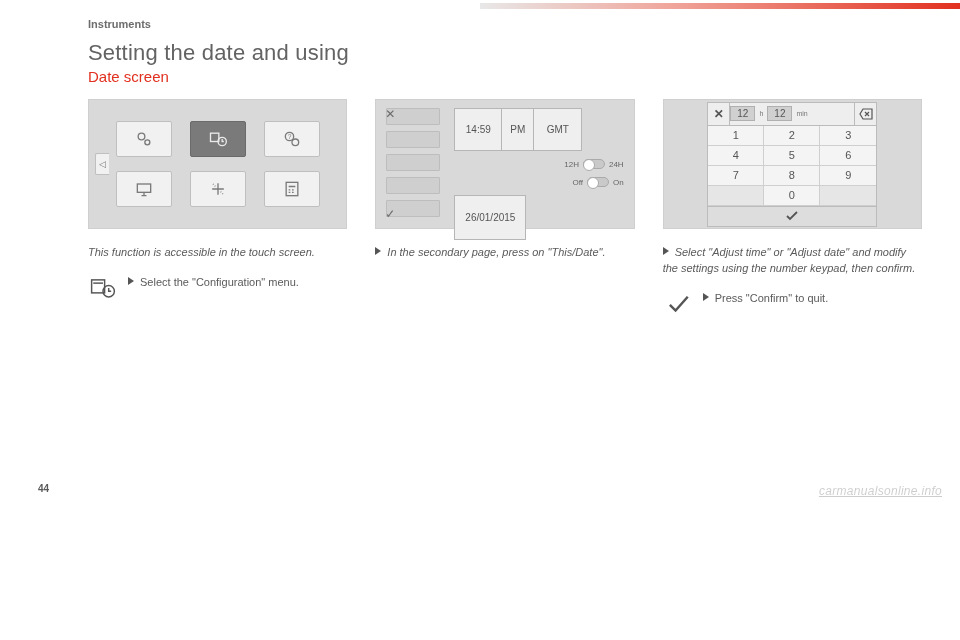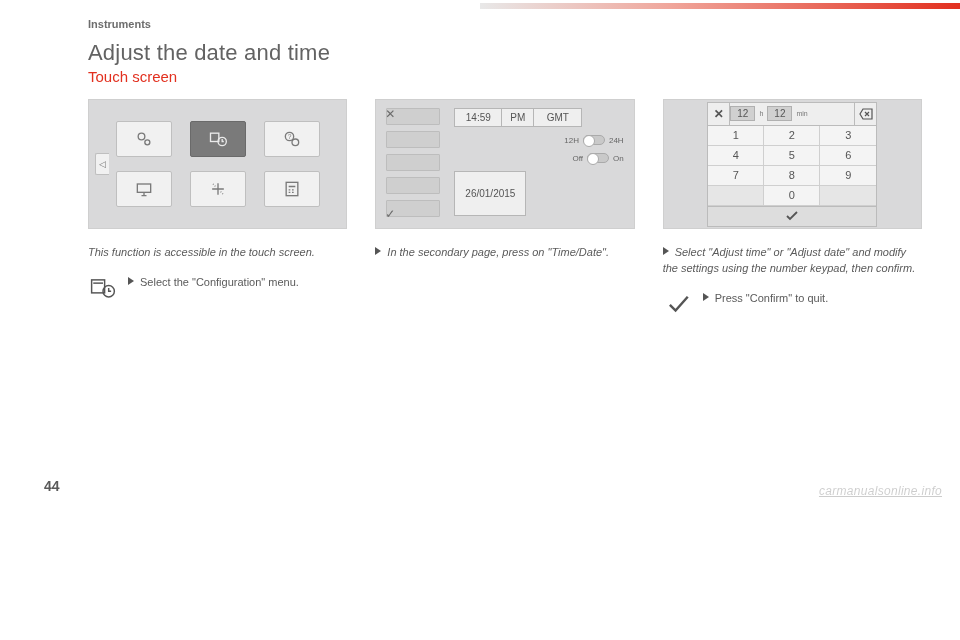--- a/index.html
+++ b/index.html
@@ -20,21 +20,21 @@
   .tile svg { width: 20px; height: 20px; }
   .panelA-back { position:absolute; left:6px; top:50%; transform:translateY(-50%); width:14px; height:22px; background:#f1f1f1; border:1px solid #bfbfbf; border-right:none; border-radius:2px 0 0 2px; display:flex; align-items:center; justify-content:center; font-size:9px; color:#777; }
   
   .panelB { padding: 8px 10px; align-items: stretch; justify-content: flex-start; }
   .panelB-left { width: 54px; display:flex; flex-direction:column; gap:6px; }
   .panelB-left .stub { height: 17px; background:#cfcfcf; border:1px solid #bdbdbd; border-radius:1px; }
   .panelB-close { position:absolute; left:6px; top:6px; width:16px; height:16px; display:flex;align-items:center;justify-content:center; font-size:12px; color:#6a6a6a; }
   .panelB-ok { position:absolute; left:6px; bottom:6px; width:16px; height:16px; display:flex;align-items:center;justify-content:center; font-size:12px; color:#6a6a6a; }
   .panelB-right { flex:1; padding-left:14px; display:flex; flex-direction:column; gap:8px; font-size:10px; color:#555; }
   .segrow { display:flex; gap:0; }
-  .seg { background:#efefef; border:1px solid #b6b6b6; padding:3px 8px; font-size:10px; text-align:center; }
+  .seg { background:#efefef; border:1px solid #b6b6b6; padding:15px 8px; font-size:10px; text-align:center; }
   .seg + .seg { border-left:none; }
   .seg.wide { min-width:48px; }
   .togglerow { display:flex; align-items:center; justify-content:flex-end; gap:4px; font-size:8px; color:#666; }
   .switch { width:22px; height:10px; border-radius:5px; background:#c9c9c9; border:1px solid #aaa; position:relative; }
   .switch::after { content:""; position:absolute; width:10px; height:10px; border-radius:50%; background:#fff; border:1px solid #aaa; top:-1px; left:-1px; }
   .datebox { align-self:flex-start; background:#efefef; border:1px solid #b6b6b6; padding:16px 10px; font-size:10px; }
   
   .panelC { padding:6px; }
   .keypad { background:#eee; border:1px solid #bbb; width: 170px; }
   .kp-top { display:flex; align-items:center; border-bottom:1px solid #bbb; }
@@ -49,34 +49,34 @@
   .key.blank { background:#e6e6e6; }
   .kp-confirm { border-top:1px solid #bbb; height:20px; display:flex; align-items:center; justify-content:center; background:#ddd; }
   
   .caption { margin-top: 16px; font-size: 11px; line-height: 1.45; color:#5a5a5a;font-style:italic; }
   .step { display:flex; gap:10px; margin-top:14px; font-size:11px; line-height:1.45; }
   .step .ico { width:30px; flex:none; display:flex; align-items:flex-start; justify-content:center; }
   .step .ico svg { width:26px; height:26px; stroke:#555; }
   .step .txt { flex:1; }
   .arrow { display:inline-block; width:0; height:0; border-top:4px solid transparent; border-bottom:4px solid transparent; border-left:6px solid #555; margin-right:6px; vertical-align:1px; }
   
-  .pagenum { position:absolute; left:44px; bottom:14px; font-size:14px; font-weight:bold; color:#5a5a5a; }
+  .pagenum { position:absolute; left:38px; bottom:14px; font-size:10px; font-weight:bold; color:#5a5a5a; }
   .watermark { position:absolute; right:18px; bottom:10px; font-size:12px; color: rgba(0,0,0,.20); font-style:italic; letter-spacing:.3px;text-decoration:underline; }
 </style>
 </head>
 <body>
 
 <div class="page">
   <div class="topbar">
       <div class="accent"></div>
     </div>
 
   <div class="section">Instruments</div>
-  <h1>Adjust the date and time</h1>
-  <h2>Touch screen</h2>
+  <h1>Setting the date and using</h1>
+  <h2>Date screen</h2>
 
   <div class="cols">
 
     <div class="col">
       <div class="panel">
         <div class="panelA-back">◁</div>
         <div class="panelA-grid">
           <div class="tile">
               <svg viewBox="0 0 24 24" fill="none" stroke="currentColor" stroke-width="1.6">
                 <circle cx="9" cy="9" r="4"></circle>
@@ -154,21 +154,21 @@
             <span>24H</span>
           </div>
           <div class="togglerow">
             <span>Off</span>
             <div class="switch"></div>
             <span>On</span>
           </div>
           <div class="datebox">26/01/2015</div>
         </div>
       </div>
-      <div class="caption"><span class="arrow"></span><span>In the secondary page, press on "Time/Date".</span></div>
+      <div class="caption"><span class="arrow"></span><span>In the secondary page, press on "This/Date".</span></div>
     </div>
 
     <div class="col">
       <div class="panel panelC">
         <div class="keypad">
           <div class="kp-top">
             <div class="kx">✕</div>
             <div class="disp">
               <span class="val">12</span>
               <span class="unit">h</span>

